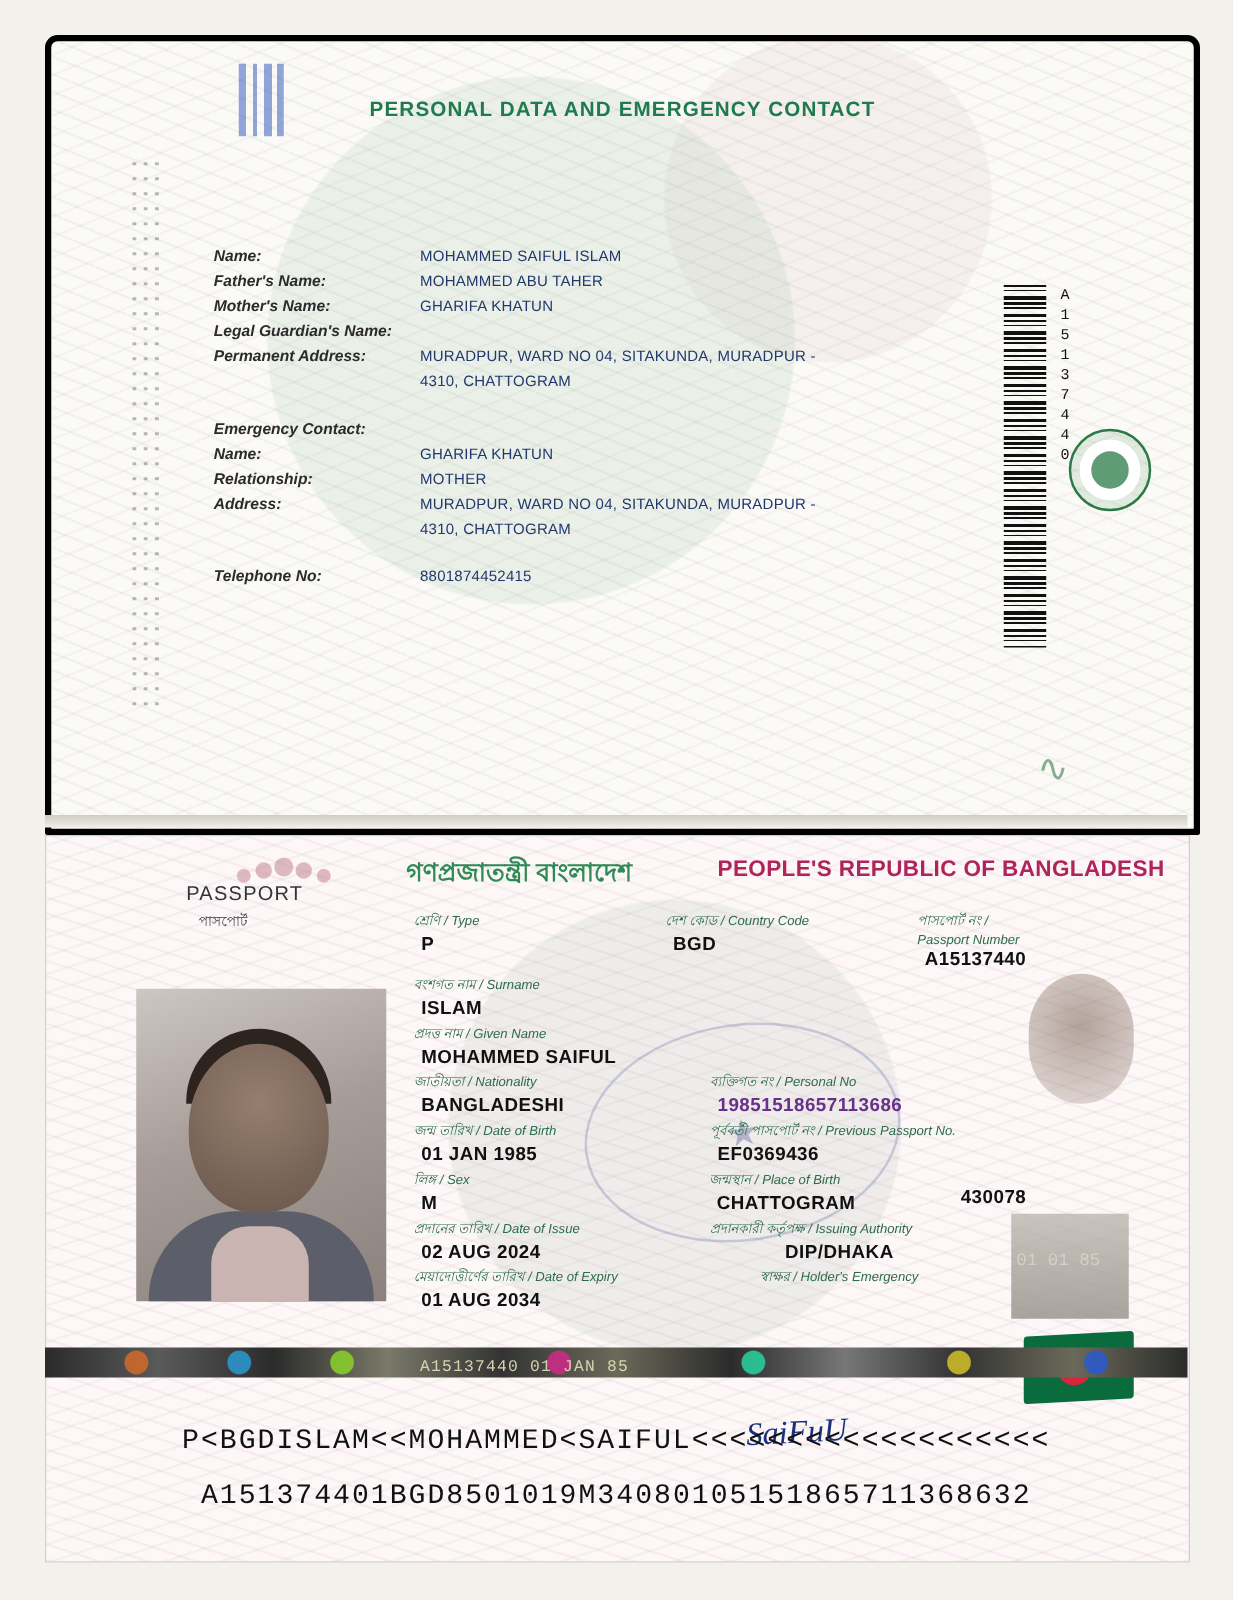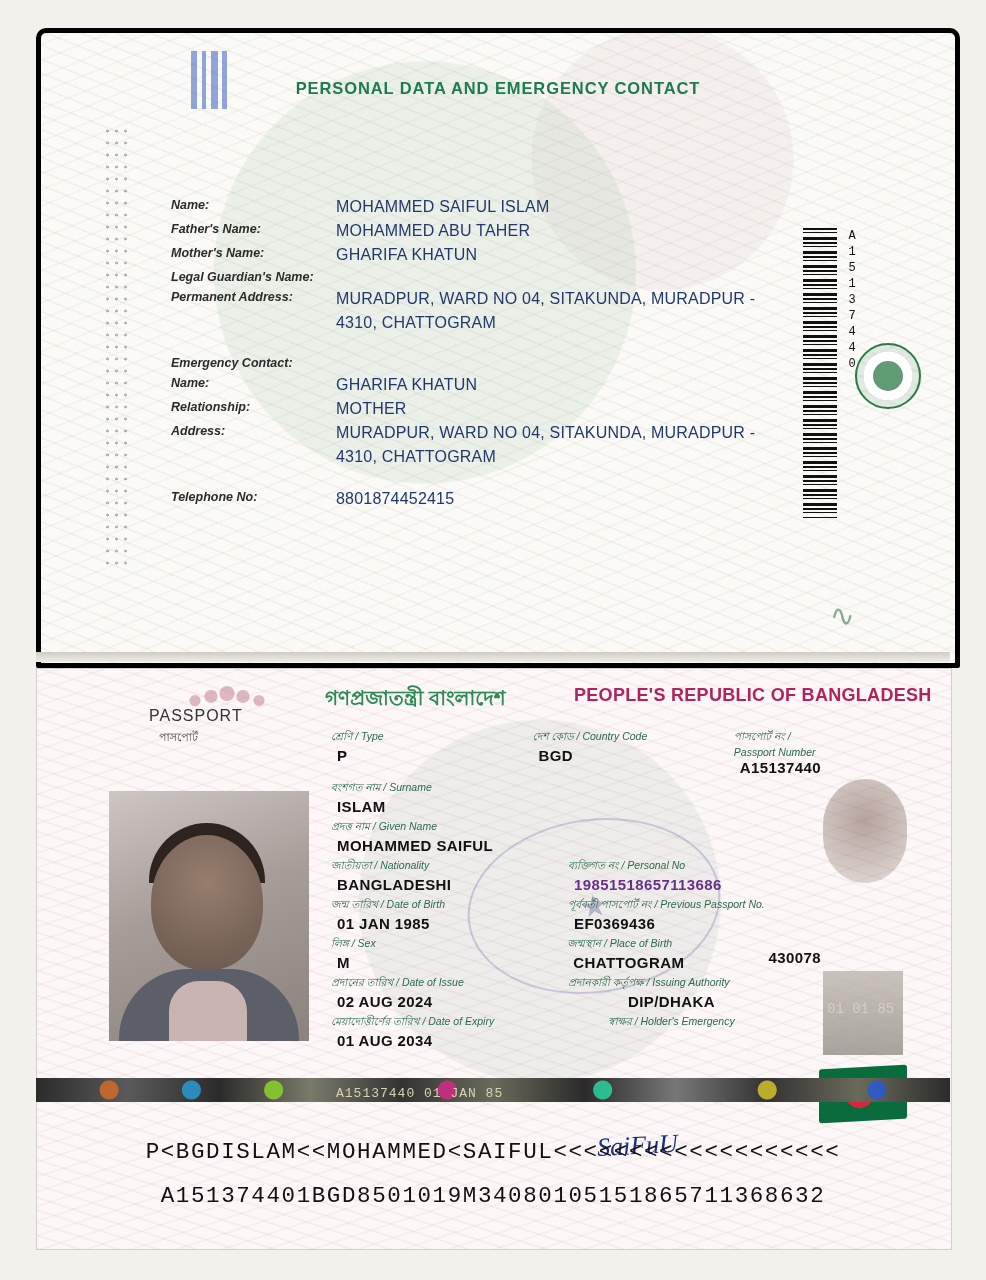--- a/index.html
+++ b/index.html
@@ -21,21 +21,21 @@
   .leftperf{position:absolute;left:62px;top:92px;width:26px;height:440px;
     background-image:radial-gradient(circle, rgba(110,110,110,.65) 0 1.4px, transparent 1.6px);
     background-size:9px 12px;opacity:.75;}
   .bluemark{position:absolute;left:150px;top:18px;width:36px;height:58px;
     background:linear-gradient(90deg,#3a5fbf 0 6px,transparent 6px 11px,#3a5fbf 11px 15px,transparent 15px 20px,#3a5fbf 20px 27px,transparent 27px 31px,#3a5fbf 31px 36px);
     opacity:.55;}
 
   .fields{position:absolute;left:130px;top:165px;width:640px;}
   .row{display:flex;margin-bottom:6px;}
   .lab{width:165px;flex:none;font-size:12.5px;font-style:italic;color:#2b2b2b;font-weight:bold;}
-  .val{font-size:16px;color:#21386d;letter-spacing:.2px;}
+  .val{font-size:12px;color:#21386d;letter-spacing:.2px;}
   .gap{height:18px;}
 
   .barcode{position:absolute;right:118px;top:195px;width:34px;height:290px;
     background-image:repeating-linear-gradient(180deg,#111 0 2px,transparent 2px 4px,#111 4px 5px,transparent 5px 9px,#111 9px 12px,transparent 12px 14px);}
   .bar-num{position:absolute;right:96px;top:196px;width:18px;height:290px;
     writing-mode:vertical-rl;text-orientation:upright;font-size:12px;letter-spacing:2px;color:#111;
     font-family:"Liberation Mono",monospace;}
   .seal{position:absolute;right:34px;top:310px;width:62px;height:62px;border-radius:50%;
     border:2px solid #2a7a45;background:radial-gradient(circle,#fff 0 55%,rgba(42,122,69,.12) 56% 100%);
     display:flex;align-items:center;justify-content:center;}
@@ -66,21 +66,21 @@
     filter:saturate(.75);}
   .photo .face{position:absolute;left:42px;top:44px;width:112px;height:135px;border-radius:50% 50% 46% 46%;
     background:radial-gradient(circle at 50% 35%, #9c7d68, #6d5546);}
   .photo .hair{position:absolute;left:40px;top:32px;width:116px;height:60px;border-radius:60px 60px 0 0;background:#2f241e;}
   .photo .body{position:absolute;left:10px;bottom:0;width:180px;height:72px;border-radius:70px 70px 0 0;background:#5b5f6e;}
   .photo .shirt{position:absolute;left:60px;bottom:0;width:78px;height:60px;background:#cfb3ae;border-radius:30px 30px 0 0;}
 
   .ghost{position:absolute;right:44px;top:110px;width:84px;height:104px;border-radius:50%/44%;
     background:radial-gradient(circle at 50% 40%, rgba(120,95,80,.55), rgba(160,140,130,.25));}
   .ghost2{position:absolute;right:48px;top:302px;width:80px;height:84px;
-    background:linear-gradient(#b9b2ab,#8e8880);opacity:.75;}
+    background:linear-gradient(#b9b2ab,#8e8880);opacity:.75;padding-left:14px;}
   .ghost2 .g-date{position:absolute;left:4px;top:30px;font-size:14px;color:#c9c2b8;font-family:"Liberation Mono",monospace;}
   .flag{position:absolute;right:44px;top:398px;width:88px;height:54px;background:#0a6b3d;border-radius:3px;
     display:flex;align-items:center;justify-content:center;transform:skewY(-3deg);}
   .flag .circ{width:28px;height:28px;border-radius:50%;background:#d7263d;margin-left:-6px;}
 
   .dp{position:absolute;left:294px;top:60px;width:490px;}
   .dp .lbl{font-size:10.5px;color:#2c6b4a;font-style:italic;}
   .dp .v{font-size:15px;font-weight:bold;color:#111;letter-spacing:.4px;margin:1px 0 4px 6px;}
   .dp .v.purple{color:#6a2f8a;}
   .cols{display:flex;gap:47px;}

